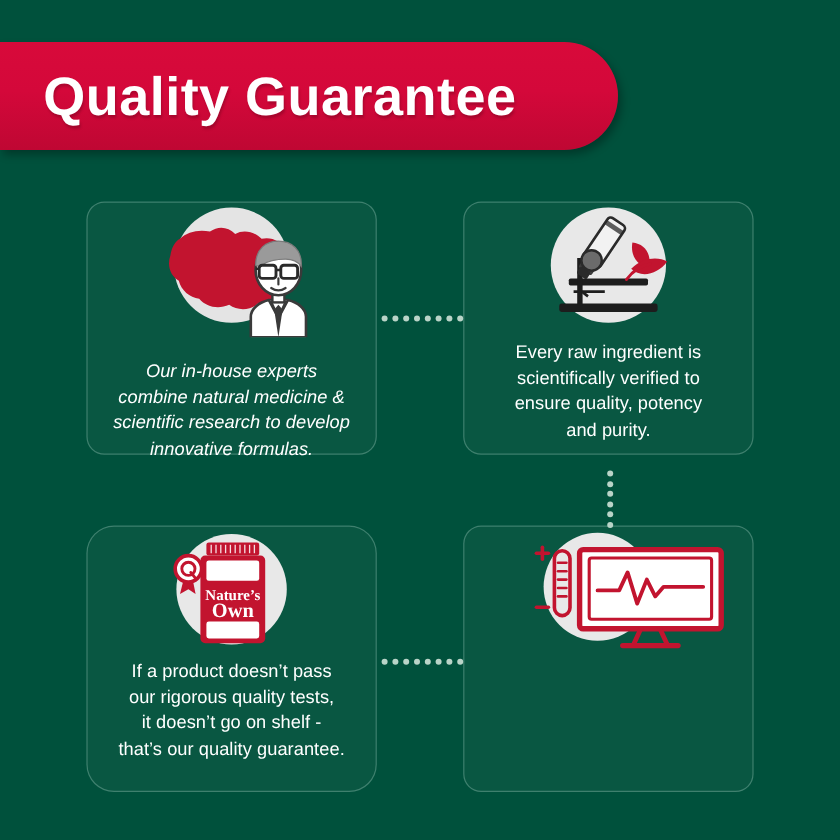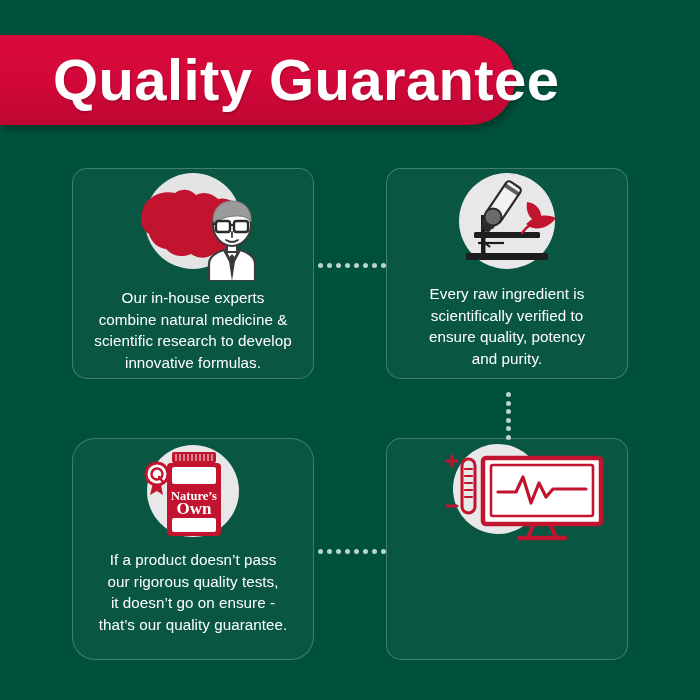--- a/index.html
+++ b/index.html
@@ -39,28 +39,27 @@
     border-top-right-radius: 45px;
     border-bottom-right-radius: 45px;
     border-top-left-radius: 0;
     border-bottom-left-radius: 0;
     box-shadow: 3px 4px 7px rgba(0,0,0,0.30);
     display: flex;
     align-items: center;
   }
   .banner-title {
     color: #ffffff;
-    font-size: 58px;
+    font-size: 45px;
     font-weight: bold;
     letter-spacing: 0.4px;
     padding-left: 36px;
     line-height: 1;
     text-shadow: 1px 2px 2px rgba(0,0,0,0.18);
     white-space: nowrap;
-    margin-left: 17px;
   }
 
   
   .grid {
     position: absolute;
     left: 72px;
     top: 168px;
     width: 556px;
     height: 492px;
   }
@@ -90,21 +89,21 @@
 
   .card-text {
     color: #ffffff;
     font-size: 15.2px;
     line-height: 1.42;
     text-align: center;
     padding: 0 12px;
     white-space: pre-line;
     letter-spacing: 0.05px;
   }
-  .card.c1 .card-text { margin-top: 6px; }
+  .card.c1 .card-text { margin-top: 18px; font-style: italic; }
   .card.c2 .card-text { margin-top: 2px; }
   .card.c3 .card-text { margin-top: 2px; }
   .card.c4 .card-text { margin-top: 0px; }
 
   
   .dots-h {
     position: absolute;
     height: 6px;
     display: flex;
     justify-content: space-between;
@@ -248,21 +247,21 @@
         <text x="122" y="75" text-anchor="middle" fill="#ffffff" font-family="Liberation Serif, serif" font-size="17" font-weight="bold">Own</text>
 
         <path d="M82 40 L78 56 L85 52 L91 56 L88 41 Z" fill="#c2142f"></path>
         <circle cx="85" cy="35" r="11" fill="#ffffff" stroke="#c2142f" stroke-width="3"></circle>
         <circle cx="85" cy="35" r="5.5" fill="none" stroke="#c2142f" stroke-width="2.4"></circle>
         <line x1="87" y1="38" x2="91" y2="43" stroke="#c2142f" stroke-width="2.4" stroke-linecap="round"></line>
       </svg>
     </div>
     <div class="card-text">If a product doesn’t pass
 our rigorous quality tests,
-it doesn’t go on ensure -
+it doesn’t go on shelf -
 that’s our quality guarantee.</div>
   </div>
 
   <div class="card c4">
     <div class="art">
       <svg width="242" height="108" viewBox="0 0 242 108">
         <circle cx="112" cy="50" r="45" fill="#e8e8e8"></circle>
 
         <rect x="76" y="20" width="13" height="54" rx="6.5" fill="none" stroke="#c2142f" stroke-width="3"></rect>
         <g stroke="#c2142f" stroke-width="2.2" stroke-linecap="round">

